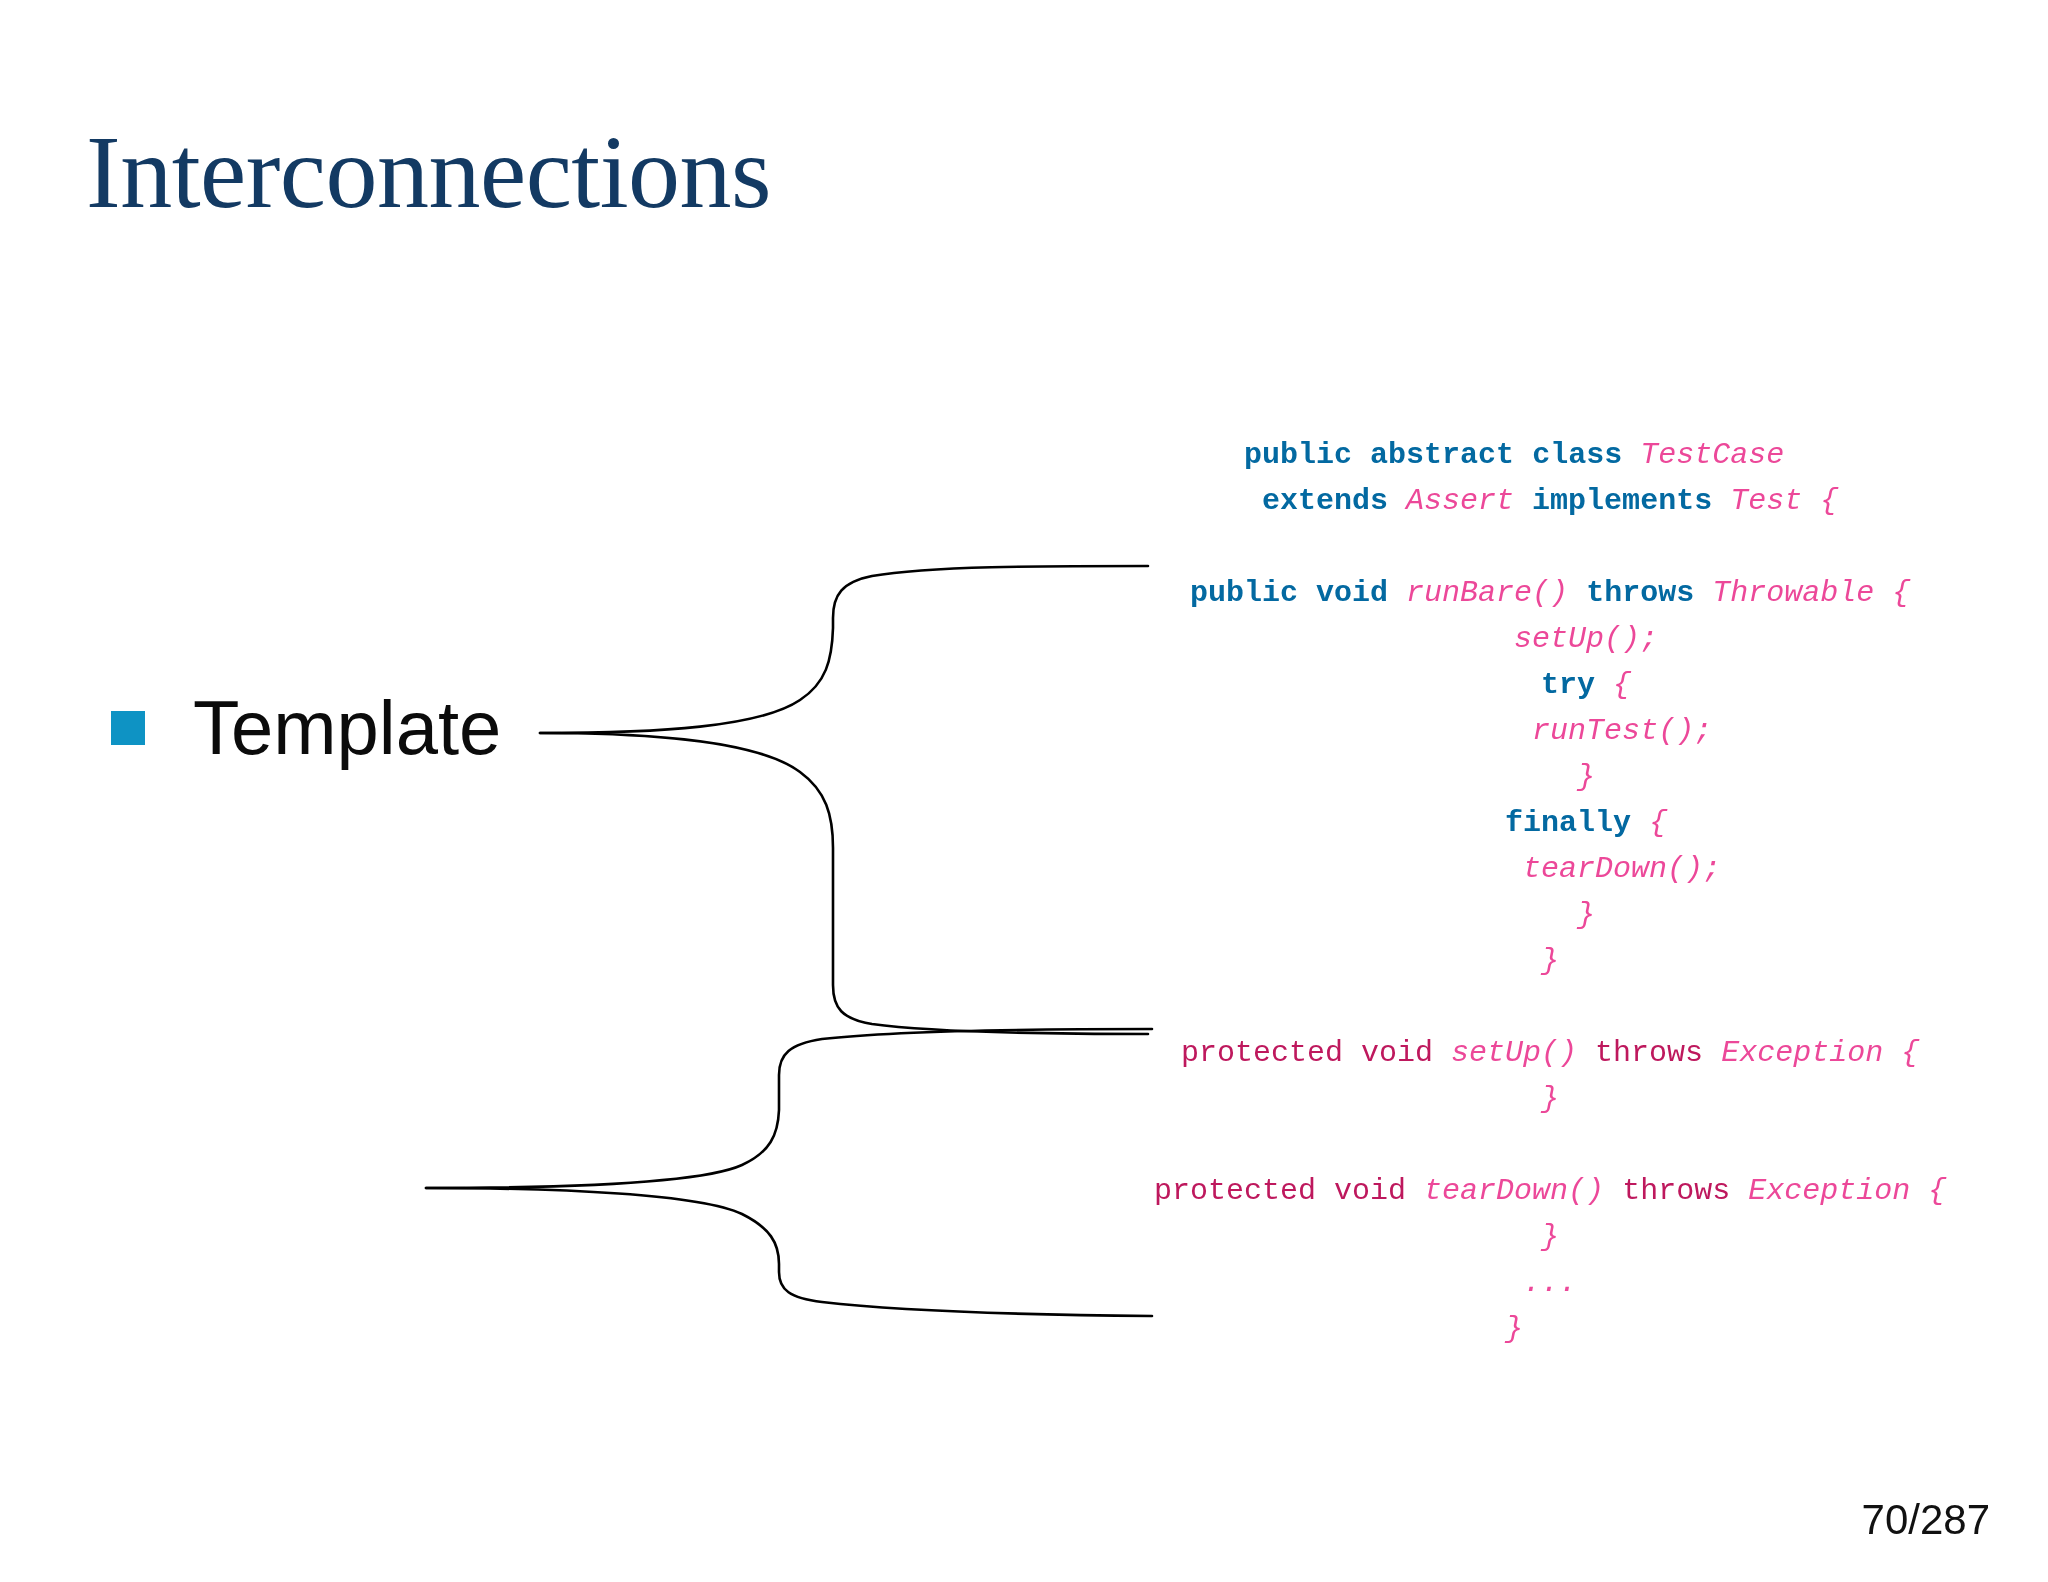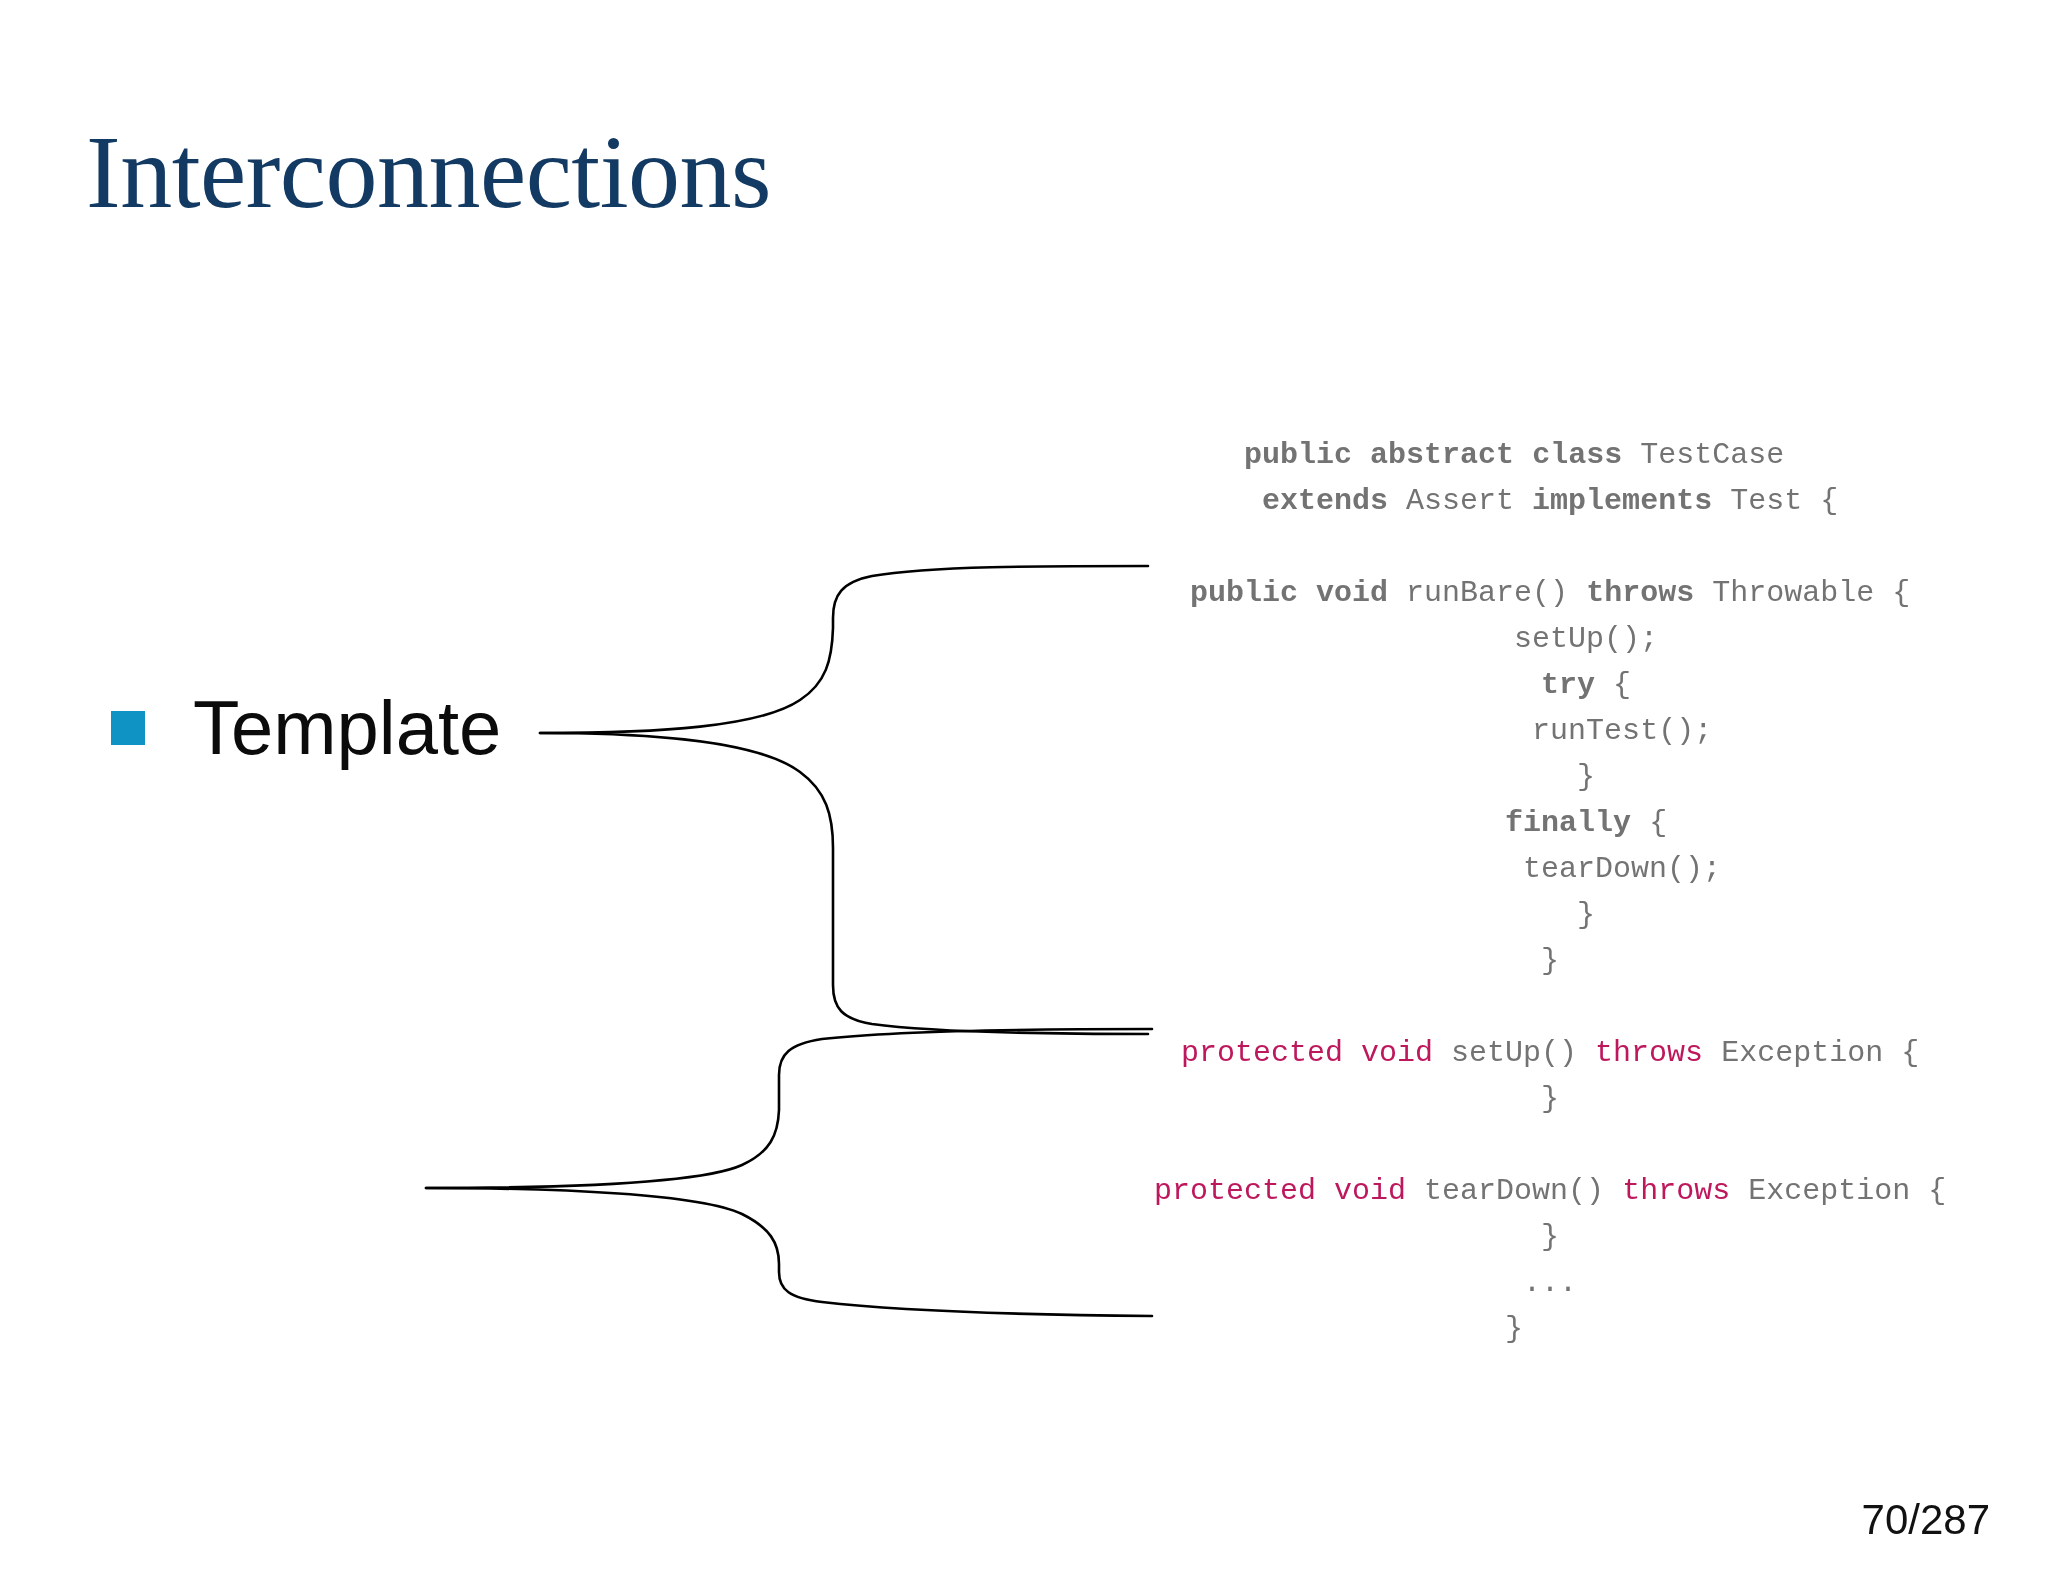--- a/index.html
+++ b/index.html
@@ -75,23 +75,23 @@
     left: 1082px;
     top: 432px;
     font-family: "Liberation Mono", monospace;
     font-size: 30px;
     line-height: 46px;
     color: #3a3a3a;
     white-space: pre;
   }
   .code-line { display: block; height: 46px; }
   .code-line.blank { height: 46px; }
-  .kw-bold   { color: #737373; font-weight: bold; }
+  .kw-bold   { color: #0369a1; font-weight: bold; }
   .kw-light  { color: #be185d; font-weight: normal; }
-  .ident     { color: #737373; font-weight: normal; }
+  .ident     { color: #ec4899; font-weight: normal; font-style: italic; }
 
   
   #page-number {
     position: absolute;
     right: 58px;
     bottom: 38px;
     font-family: "Liberation Sans", sans-serif;
     font-size: 42px;
     color: #111111;
   }

